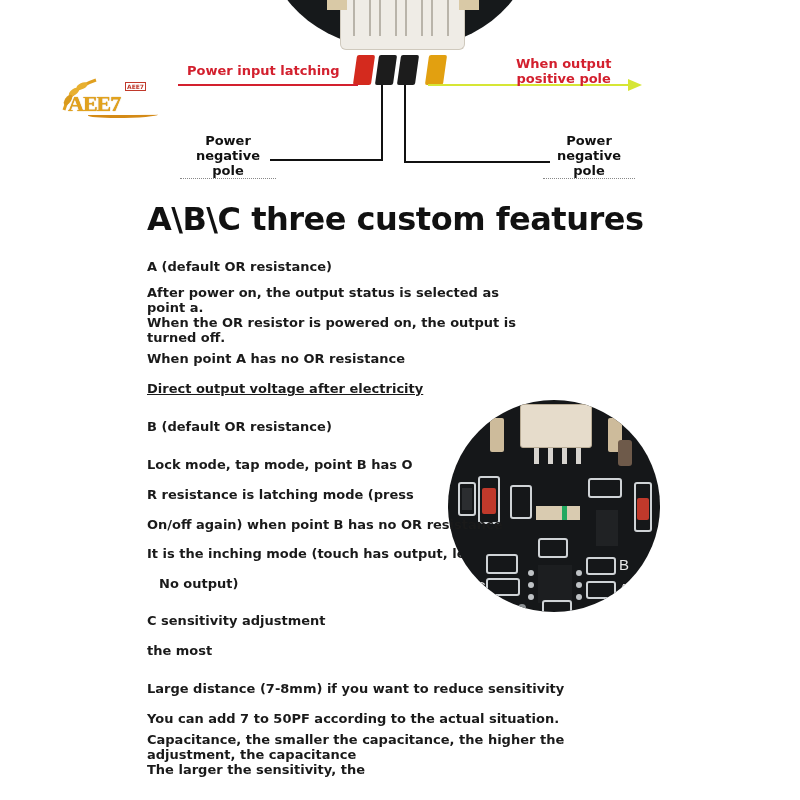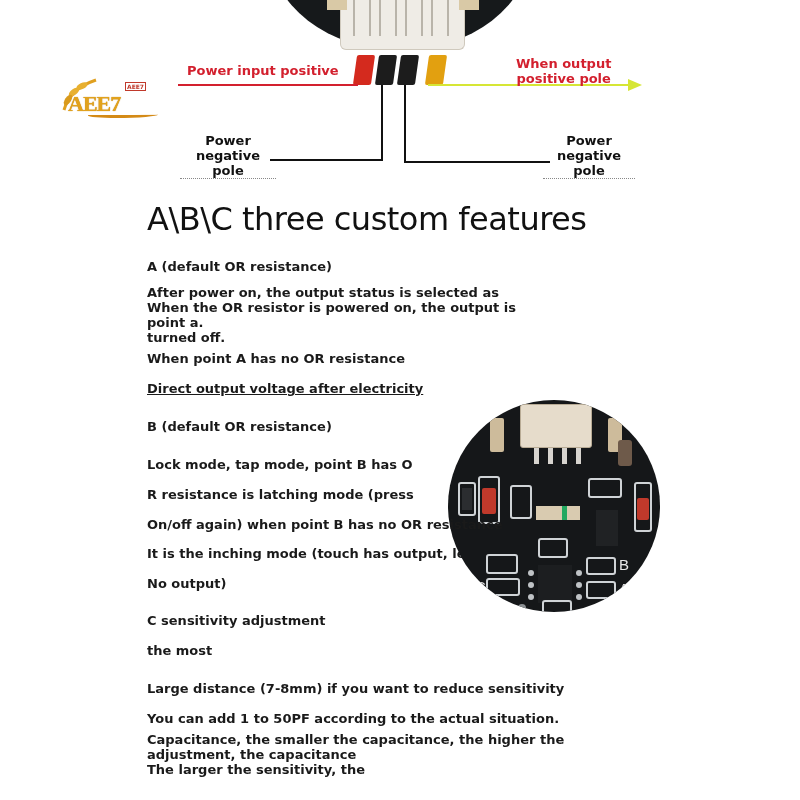--- a/index.html
+++ b/index.html
@@ -49,21 +49,21 @@
     position: absolute; left: 67px; top: 6px; font-size: 6px; color: #c0392b;
     border: 1px solid #c0392b; padding: 0 1px; line-height: 7px; font-weight: bold;
   }
   .logo-swoosh {
     position: absolute; left: 30px; top: 36px; width: 70px; height: 6px;
     border-bottom: 3px solid #d48a16; border-radius: 0 0 60% 40%;
   }
 
   
   .title {
-    position: absolute; left: 147px; top: 200px; font-size: 32px; font-weight: normal;
+    position: absolute; left: 147px; top: 200px; font-size: 32px; font-weight: bold;
     letter-spacing: -0.5px; color: #111; white-space: nowrap;
   }
   .para {
     position: absolute; left: 147px; font-size: 13px; font-weight: bold; line-height: 15px;
     color: #1a1a1a; white-space: nowrap;
   }
 
   
   .pcb {
     position: absolute; left: 448px; top: 400px; width: 212px; height: 212px;
@@ -101,21 +101,21 @@
     <div class="slot" style="left:64px;"></div>
     <div class="slot" style="left:90px;"></div>
   </div>
 
   <div class="wire" style="left:355px; background:#d42a1e;"></div>
   <div class="wire" style="left:377px; background:#1c1c1c;"></div>
   <div class="wire" style="left:399px; background:#1c1c1c;"></div>
   <div class="wire" style="left:427px; background:#e2a010;"></div>
 
   <div class="line" style="left:178px; top:84px; width:180px; height:2px; background:#d3202e;"></div>
-  <div class="label-red" style="left:187px; top:63px;">Power input positive</div>
+  <div class="label-red" style="left:187px; top:63px;">Power input latching</div>
 
   <div class="line" style="left:428px; top:84px; width:200px; height:2px; background:#d6e635;"></div>
   <div class="line" style="left:628px; top:79px; width:0; height:0; border-top:6px solid transparent; border-bottom:6px solid transparent; border-left:14px solid #d6e635;"></div>
   <div class="label-red" style="left:516px; top:56px; text-align:center;">
     <div>When output</div>
     <div>positive pole</div>
   </div>
 
   <div class="line" style="left:381px; top:85px; width:2px; height:76px; background:#111;"></div>
   <div class="line" style="left:270px; top:159px; width:113px; height:2px; background:#111;"></div>
@@ -142,40 +142,40 @@
   <div class="logo-badge">AEE7</div>
   <div class="logo-text">AEE7</div>
   <div class="logo-swoosh"></div>
 </div>
 
 <h1 class="title">A\B\C three custom features</h1>
 
 <div class="para" style="top:259px;">A (default OR resistance)</div>
 <div class="para" style="top:285px;">
   <div>After power on, the output status is selected as</div>
+  <div>point a.</div>
   <div>When the OR resistor is powered on, the output is</div>
-  <div>point a.</div>
   <div>turned off.</div>
 </div>
 <div class="para" style="top:351px;">When point A has no OR resistance</div>
 <div class="para" style="top:381px;text-decoration:underline;">Direct output voltage after electricity</div>
 
 <div class="para" style="top:419px;">B (default OR resistance)</div>
 <div class="para" style="top:457px;">Lock mode, tap mode, point B has O</div>
 <div class="para" style="top:487px;">R resistance is latching mode (press</div>
 <div class="para" style="top:517px; z-index:3; background:rgba(255,255,255,0.0);">On/off again) when point B has no OR resistance</div>
 <div class="para" style="top:546px;">It is the inching mode (touch has output, let go</div>
-<div class="para" style="top:576px;">No output)</div>
+<div class="para" style="top:576px;margin-left:12px;">No output)</div>
 
 <div class="para" style="top:613px;">C sensitivity adjustment</div>
 <div class="para" style="top:643px;">
   <div>the most</div>
 </div>
 <div class="para" style="top:681px;">Large distance (7-8mm) if you want to reduce sensitivity</div>
-<div class="para" style="top:711px;">You can add 1 to 50PF according to the actual situation.</div>
+<div class="para" style="top:711px;">You can add 7 to 50PF according to the actual situation.</div>
 <div class="para" style="top:732px;">
   <div>Capacitance, the smaller the capacitance, the higher the</div>
   <div>adjustment, the capacitance</div>
   <div>The larger the sensitivity, the</div>
 </div>
 
 <div class="pcb">
   <div class="conn-side" style="left:42px;"></div>
   <div class="conn-side" style="left:160px;"></div>
   <div class="conn"></div>

